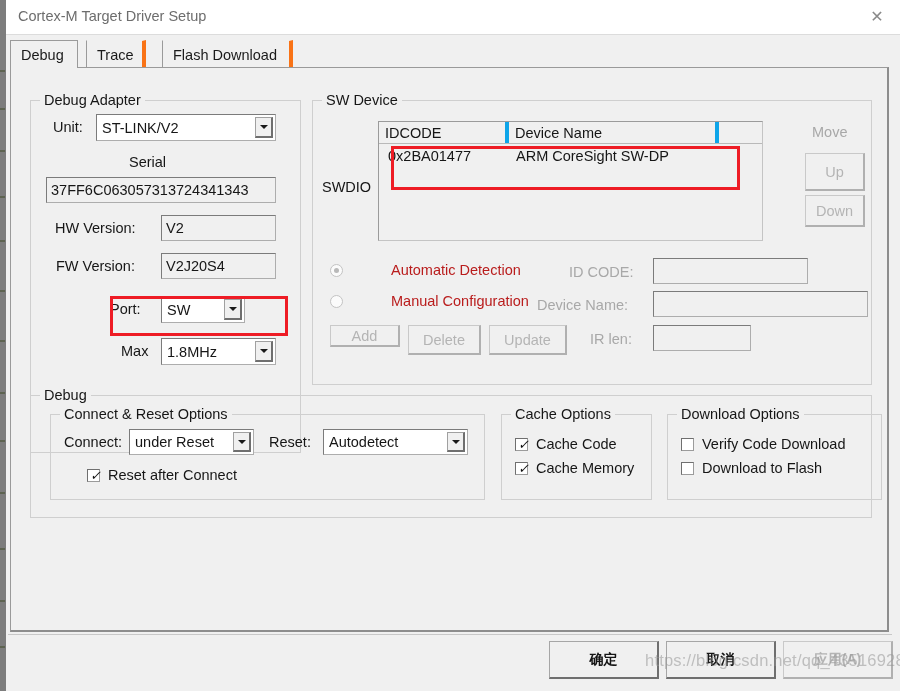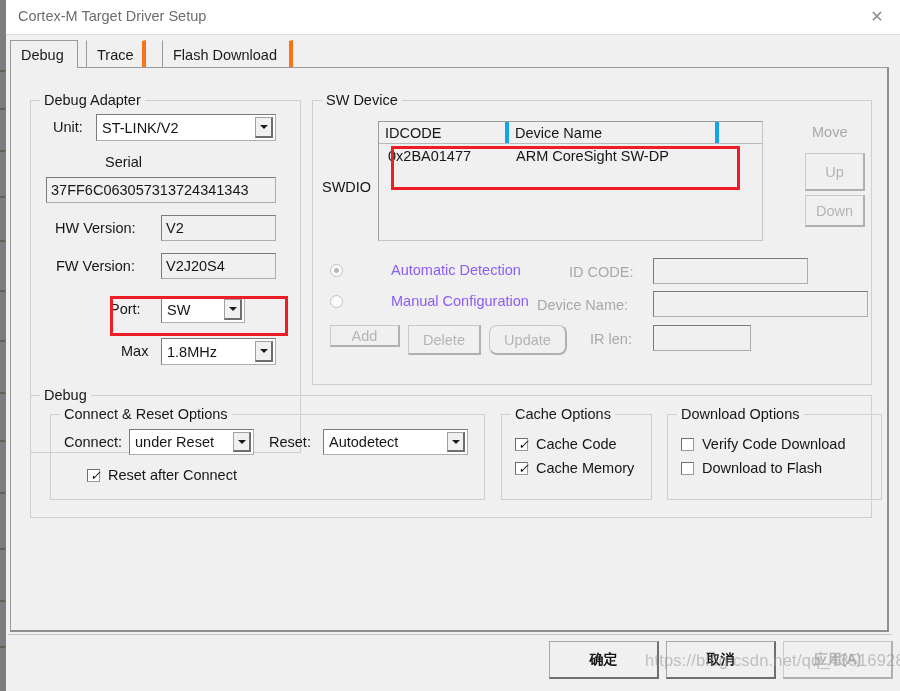--- a/index.html
+++ b/index.html
@@ -243,21 +243,21 @@
     flex: 0 0 auto;
   }
   .cbox .tick {
     position: absolute;
     left: 2px; top: -1px;
     font-size: 13px;
     line-height: 13px;
     color: #111;
   }
   .cbwrap .cl { margin-left: 8px; font-size: 14.5px; color: #161616; }
-  .cbwrap .cl.dim { color: #8b5cf6; margin-left: 48px; }
+  .cbwrap .cl.dim { color: #b91c1c; margin-left: 48px; }
   .radio {
     width: 13px; height: 13px;
     border-radius: 50%;
     box-sizing: border-box;
     background: #fbfbfb;
     border: 1px solid #c3c3c3;
     position: relative;
     flex: 0 0 auto;
   }
   .radio .dot {
@@ -340,21 +340,21 @@
       <div class="legend">Debug Adapter</div>
 
       <div class="lbl" style="left:22px; top:18px;">Unit:</div>
       <div class="combo" style="left:65px; top:13px; width:180px; height:27px;">
         <div class="cval">ST-LINK/V2</div>
         <div class="cbtn">
           <span class="arrow-dn"></span>
         </div>
       </div>
 
-      <div class="lbl" style="left:74px; top:53px;">Serial</div>
+      <div class="lbl" style="left:98px; top:53px;">Serial</div>
       <div class="txt" style="left:15px; top:76px; width:230px; height:26px;">37FF6C063057313724341343</div>
 
       <div class="lbl" style="left:24px; top:119px;">HW Version:</div>
       <div class="txt" style="left:130px; top:114px; width:115px; height:26px;">V2</div>
 
       <div class="lbl" style="left:25px; top:157px;">FW Version:</div>
       <div class="txt" style="left:130px; top:152px; width:115px; height:26px;">V2J20S4</div>
 
       <div class="lbl" style="left:79px; top:200px;">Port:</div>
       <div class="combo" style="left:130px; top:195px; width:84px; height:27px;">
@@ -417,21 +417,21 @@
 
       <div class="lbl dim" style="left:277px; top:230px;">IR len:</div>
       <div class="txt empty" style="left:340px; top:224px; width:98px; height:26px;"></div>
 
       <div class="btn dim" style="left:17px; top:224px; width:70px; height:22px;">
         <span>Add</span>
       </div>
       <div class="btn dim" style="left:95px; top:224px; width:73px; height:30px;">
         <span>Delete</span>
       </div>
-      <div class="btn dim" style="left:176px; top:224px; width:78px; height:30px;border-radius:8px;">
+      <div class="btn dim" style="left:176px; top:224px; width:78px; height:30px;">
         <span>Update</span>
       </div>
     </div>
 
     <div class="group" style="left:19px; top:327px; width:842px; height:123px;">
       <div class="legend">Debug</div>
 
       <div class="group" style="left:19px; top:18px; width:435px; height:86px;">
         <div class="legend">Connect &amp; Reset Options</div>
 

